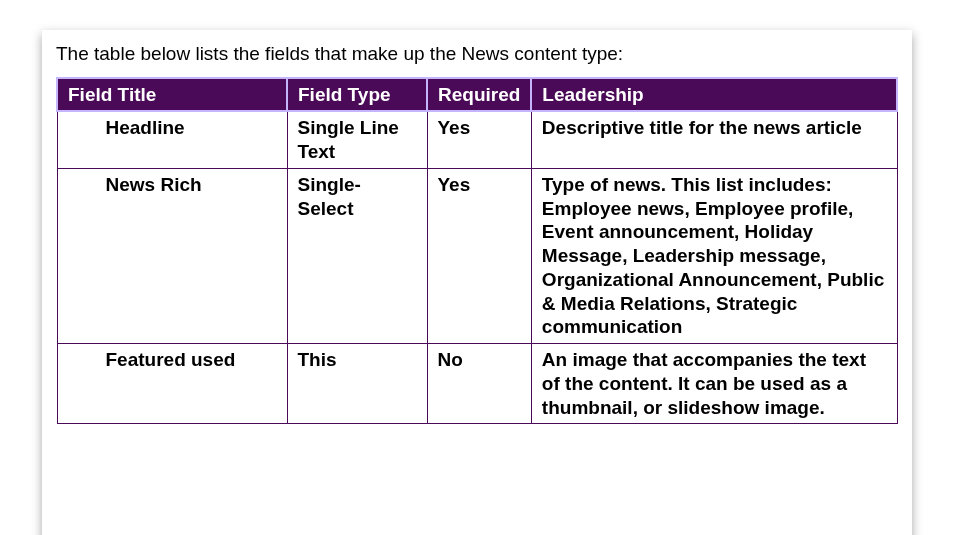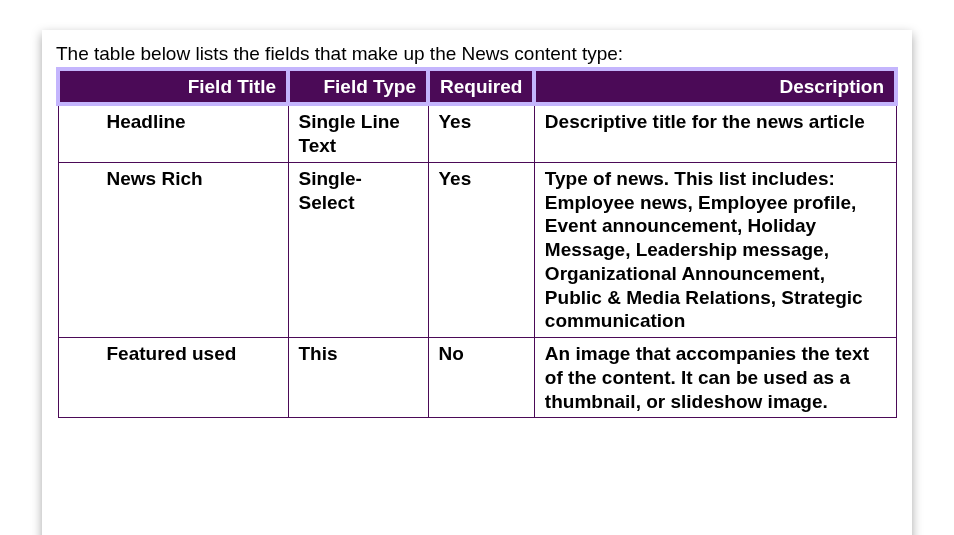--- a/index.html
+++ b/index.html
@@ -15,36 +15,36 @@
     margin: 30px auto;
     background: #fff;
     box-shadow: 0 4px 10px rgba(0,0,0,0.35);
     padding: 12px 14px 0 14px;
     box-sizing: border-box;
     height: 515px;
     overflow: hidden;
   }
   .intro {
     font-size: 19px;
-    margin: 0 0 0 0;
+    margin: 0 0 10px 0;
     line-height: 1.3;
   }
   table.fields {
     border-collapse: collapse;
     width: 100%;
     font-size: 19px;
     line-height: 1.25;
   }
   table.fields th {
     background: #4b0a57;
     color: #fff;
     font-weight: bold;
-    text-align: right;
+    text-align: left;
     padding: 4px 10px;
-    border: 4px solid #c4b5fd;
+    border: 2px solid #c4b5fd;
   }
   table.fields td {
     border: 1px solid #4b0a57;
     padding: 4px 10px;
     vertical-align: top;
     font-weight: bold;
   }
   table.fields td.title {
     font-weight: bold;
     padding-left: 48px;
@@ -66,21 +66,21 @@
       <col class="c-title">
         <col class="c-type">
         <col class="c-req">
         <col class="c-desc">
     </colgroup>
     <thead>
       <tr>
         <th>Field Title</th>
         <th>Field Type</th>
         <th>Required</th>
-        <th>Description</th>
+        <th>Leadership</th>
       </tr>
     </thead>
     <tbody>
       <tr>
         <td class="title">Headline</td>
         <td>Single Line Text</td>
         <td>Yes</td>
         <td>Descriptive title for the news article</td>
       </tr>
       <tr>

